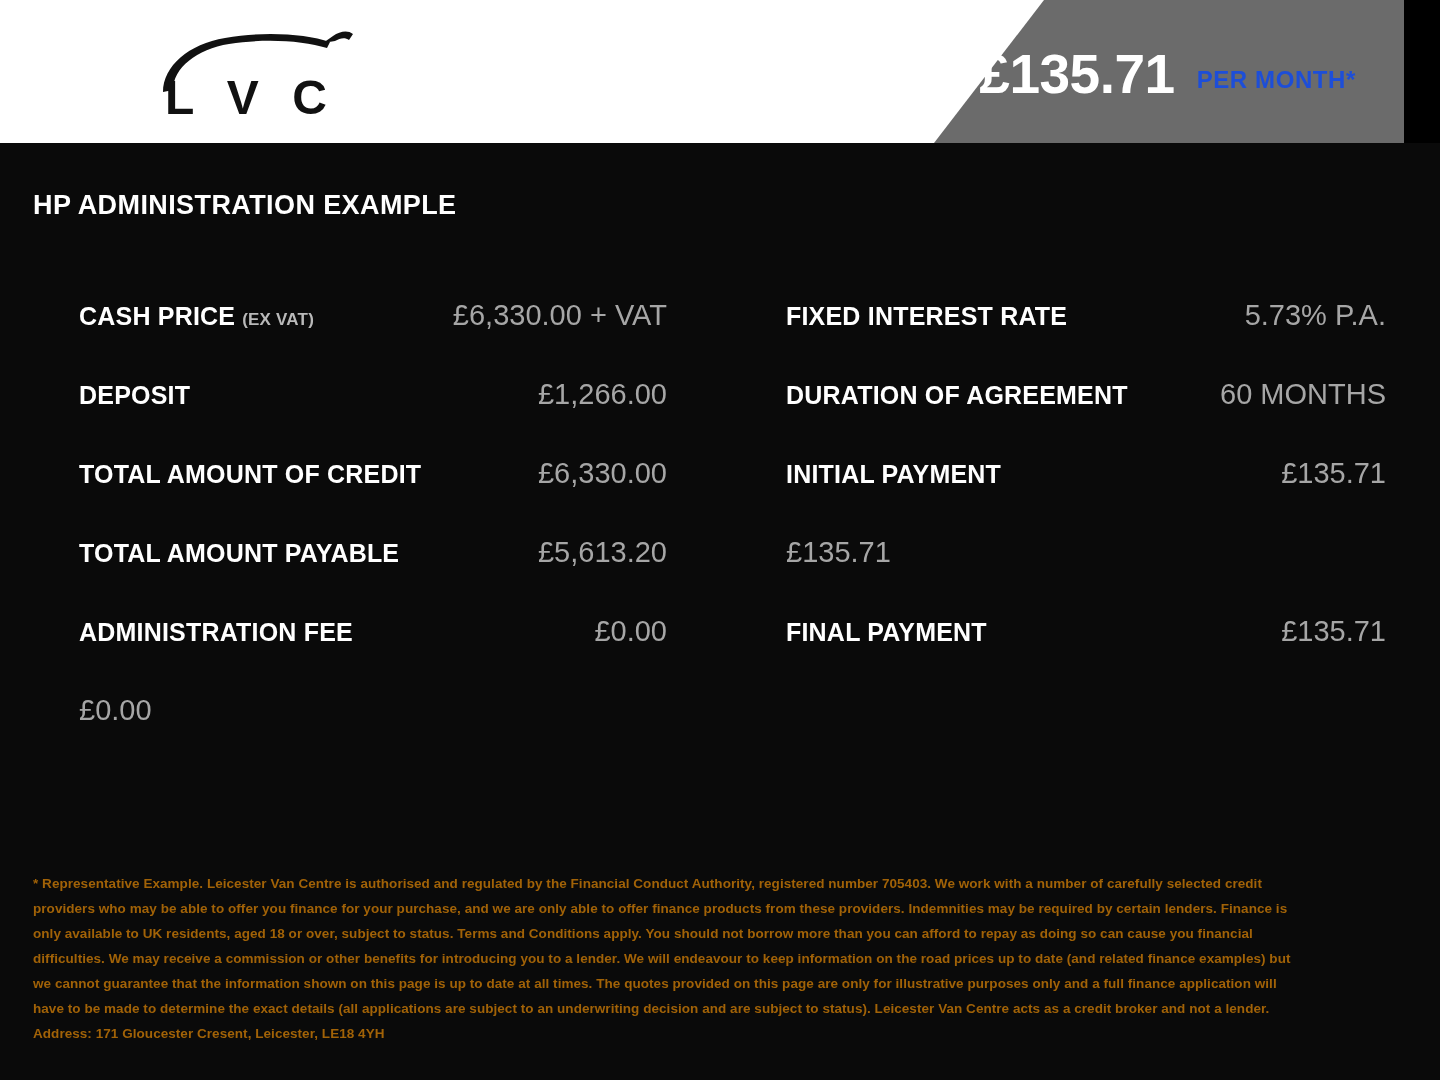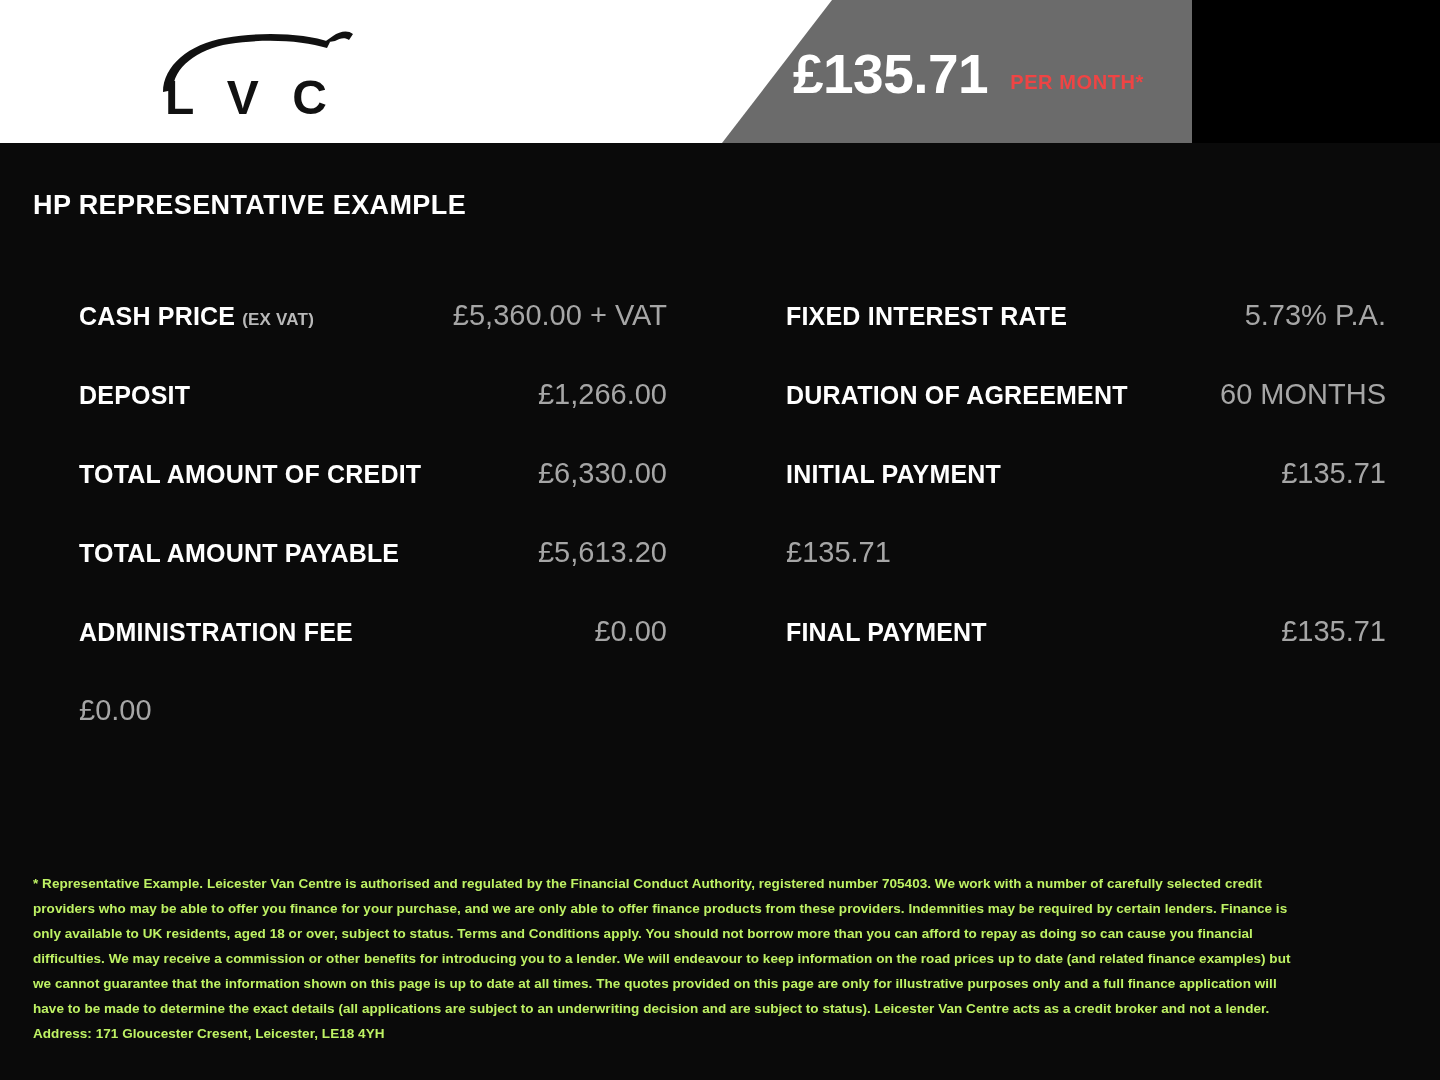--- a/index.html
+++ b/index.html
@@ -10,21 +10,21 @@
     width: 1440px;
     height: 1080px;
     background: #000000;
     font-family: "Liberation Sans", sans-serif;
     overflow: hidden;
   }
 
   
   .header {
     position: relative;
-    width: 1192px;
+    width: 1404px;
     height: 143px;
     background: #ffffff;
     overflow: hidden;
   }
   .header-grey {
     position: absolute;
     top: 0;
     right: 0;
     width: 470px;
     height: 143px;
@@ -51,22 +51,22 @@
     gap: 22px;
   }
   .price-amount {
     color: #ffffff;
     font-size: 55px;
     font-weight: bold;
     line-height: 56px;
     letter-spacing: -0.5px;
   }
   .price-per {
-    color: #ef4444;
-    font-size: 20px;
+    color: #1d4ed8;
+    font-size: 24px;
     font-weight: bold;
     letter-spacing: 0.6px;
     padding-bottom: 8px;
     text-align: center;
   }
 
   
   .content {
     position: relative;
     width: 1440px;
@@ -129,21 +129,21 @@
     font-weight: normal;
     white-space: nowrap;
     letter-spacing: 0px;
   }
 
   .disclaimer {
     position: absolute;
     left: 33px;
     top: 728px;
     width: 1275px;
-    color: #bef264;
+    color: #a16207;
     font-size: 13.5px;
     line-height: 25px;
     font-weight: bold;
     letter-spacing: 0.05px;
   }
 </style>
 </head>
 <body>
 
 <div class="header">
@@ -160,28 +160,28 @@
   </div>
 
   <div class="price-block">
     <div class="price-amount">£135.71</div>
     <div class="price-per">PER MONTH*</div>
   </div>
 </div>
 
 <div class="content">
 
-  <div class="section-title">HP REPRESENTATIVE EXAMPLE</div>
+  <div class="section-title">HP ADMINISTRATION EXAMPLE</div>
 
   <div class="table">
 
     <div class="col col-left">
       <div class="row">
         <div class="row-label"><span>CASH PRICE</span><span class="sub">(EX VAT)</span></div>
-        <div class="row-value">£5,360.00 + VAT</div>
+        <div class="row-value">£6,330.00 + VAT</div>
       </div>
       <div class="row">
         <div class="row-label"><span>DEPOSIT</span></div>
         <div class="row-value">£1,266.00</div>
       </div>
       <div class="row">
         <div class="row-label"><span>TOTAL AMOUNT OF CREDIT</span></div>
         <div class="row-value">£6,330.00</div>
       </div>
       <div class="row">

